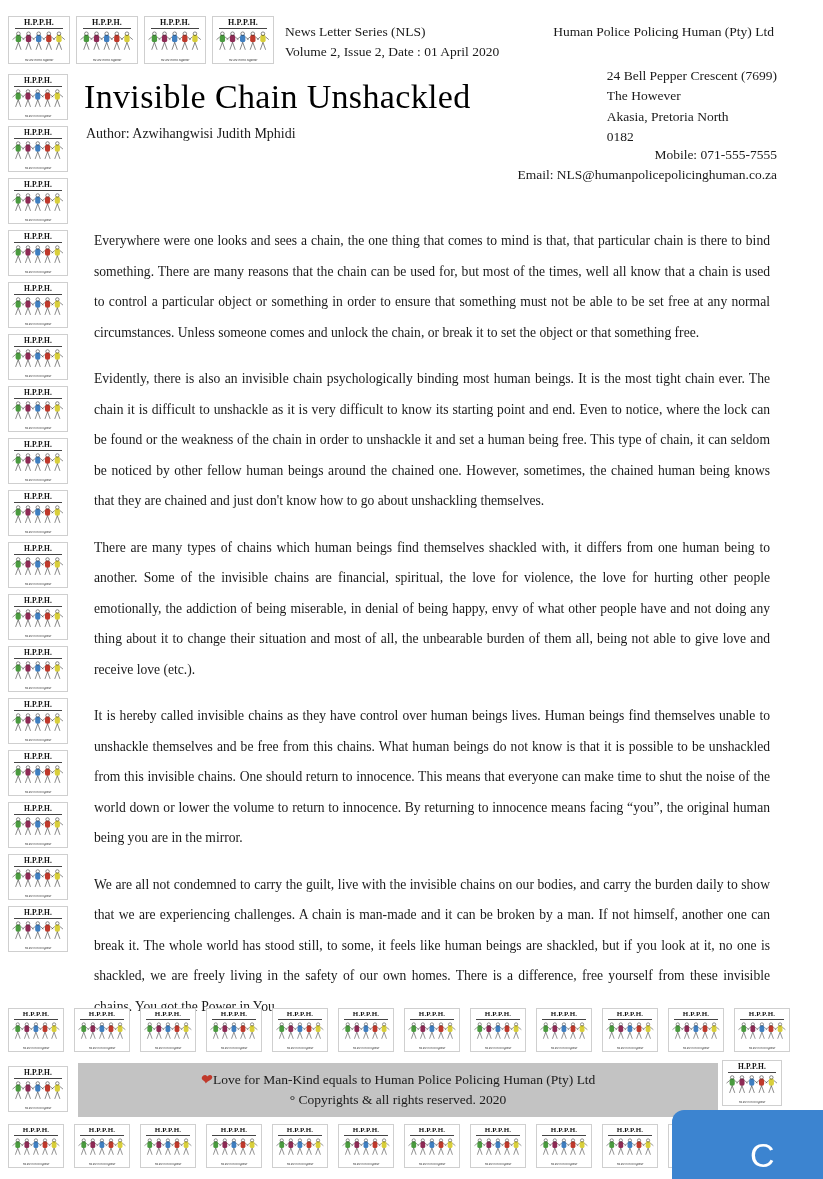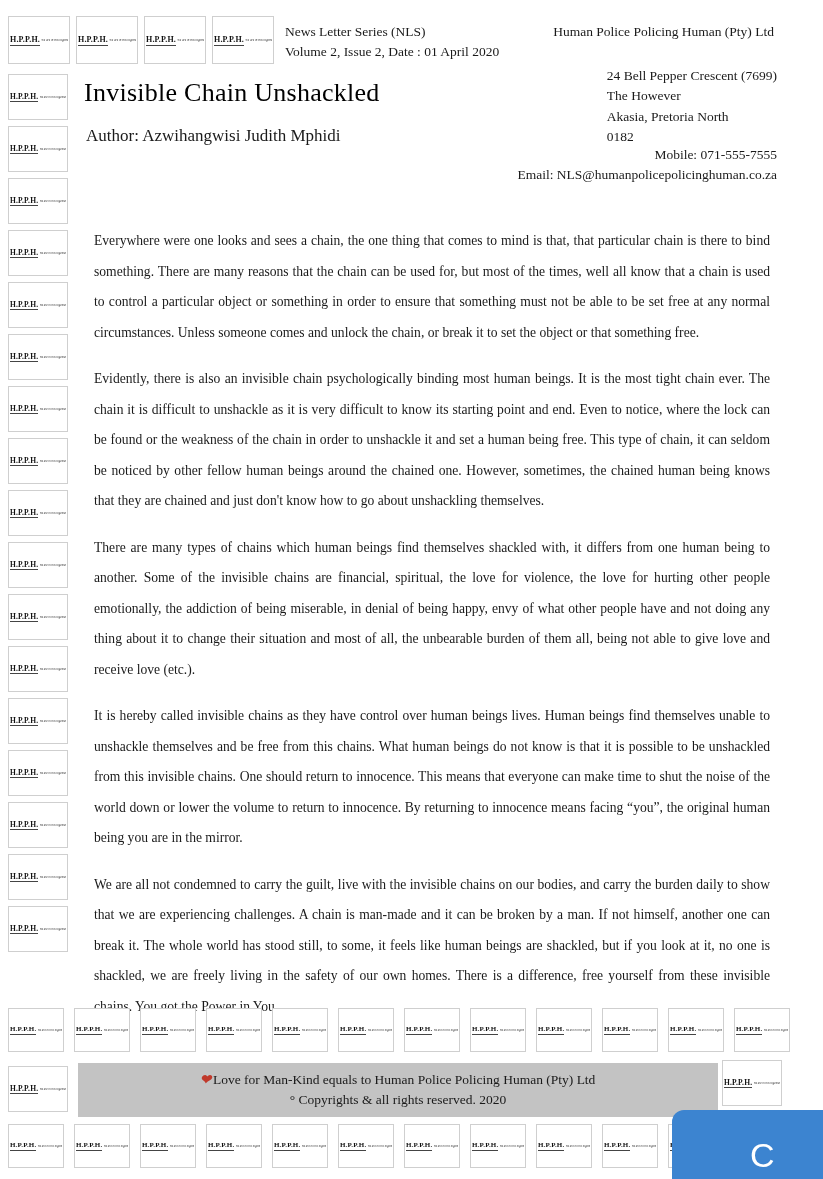--- a/index.html
+++ b/index.html
@@ -15,21 +15,21 @@
     font-family: "Liberation Serif", "DejaVu Serif", serif;
     color: #1a1a1a;
   }
 
   
   .logo {
     box-sizing: border-box;
     background: #ffffff;
     border: 1px solid #cfcfcf;
     display: flex;
-    flex-direction: row;
+    flex-direction: column;
     align-items: center;
     justify-content: flex-start;
     overflow: hidden;
     padding: 2px 1px 1px 1px;
   }
   .logo .logo-word {
     font-family: "Liberation Serif", serif;
     font-weight: bold;
     color: #111;
     letter-spacing: 0.02em;
@@ -109,32 +109,32 @@
     top: 145px;
     text-align: right;
     font-size: 13.5px;
     line-height: 1.5;
     color: #1a1a1a;
   }
   #doc-title {
     position: absolute;
     left: 84px;
     top: 78px;
-    font-size: 26px;
+    font-size: 34px;
     font-weight: normal;
     letter-spacing: 0.01em;
     color: #000;
     margin: 0;
     white-space: nowrap;
   }
   #author-line {
     position: absolute;
     left: 86px;
     top: 126px;
-    font-size: 17px;
+    font-size: 14px;
     color: #1a1a1a;
   }
 
   
   #left-rail {
     position: absolute;
     left: 8px;
     top: 74px;
     width: 64px;
   }

